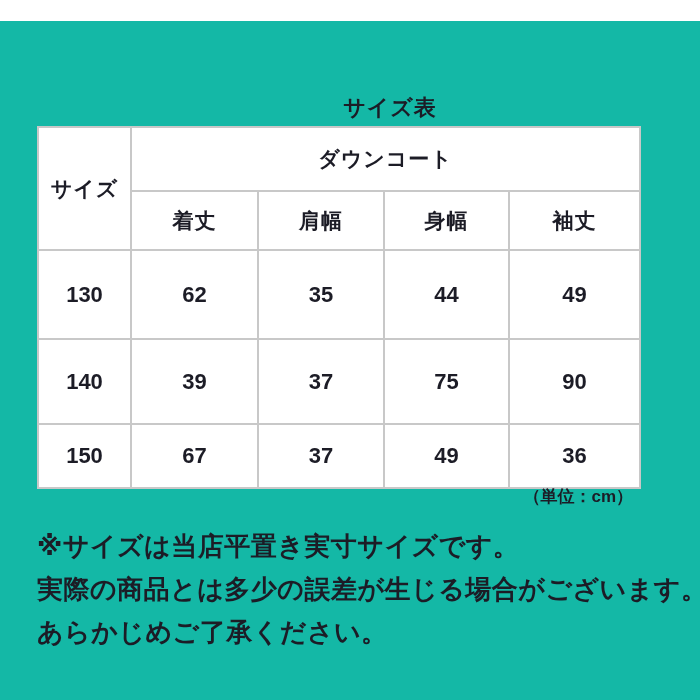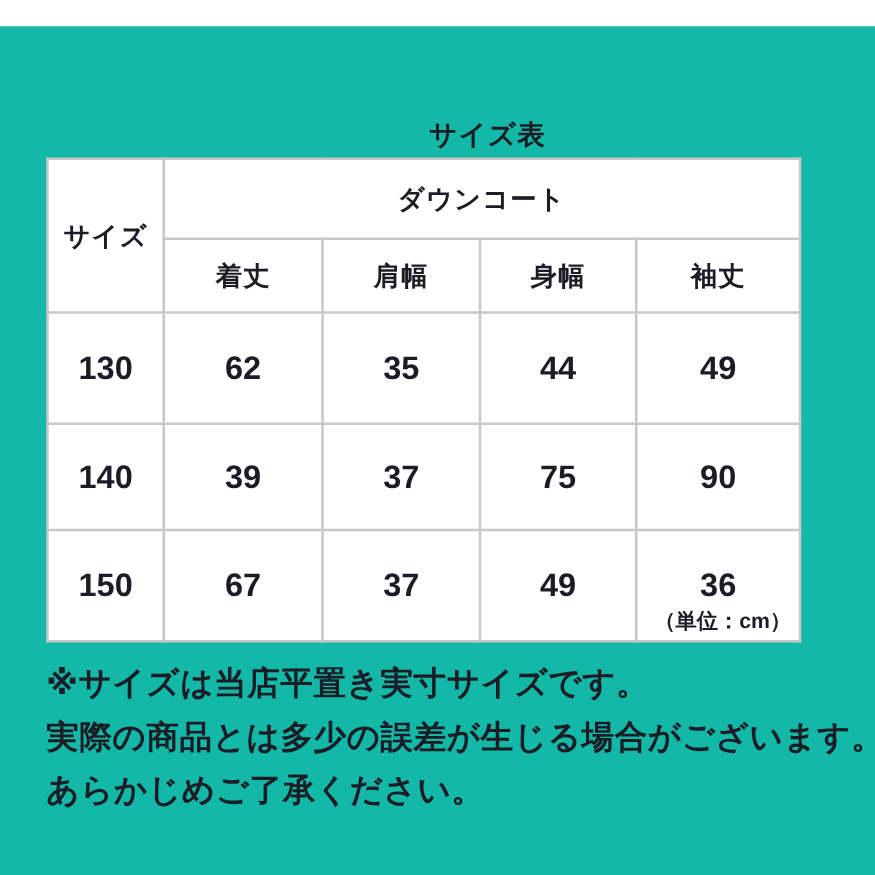--- a/index.html
+++ b/index.html
@@ -40,23 +40,23 @@
     border: 2px solid #c8c8c8;
     text-align: center;
     vertical-align: middle;
     font-weight: bold;
     background: #ffffff;
   }
   .row-group   { height: 64px; }
   .row-cols    { height: 59px; }
   .row-data-1  { height: 89px; }
   .row-data-2  { height: 85px; }
-  .row-data-3  { height: 89px; }
+  .row-data-3  { height: 64px; }
   .hdr { font-size: 21px; letter-spacing: 1px; }
-  .val { font-size: 26px; }
+  .val { font-size: 22px; }
   .unit-note {
     position: absolute;
     top: 464px;
     right: 67px;
     font-size: 17px;
     font-weight: bold;
   }
   .notes {
     position: absolute;
     left: 37px;

